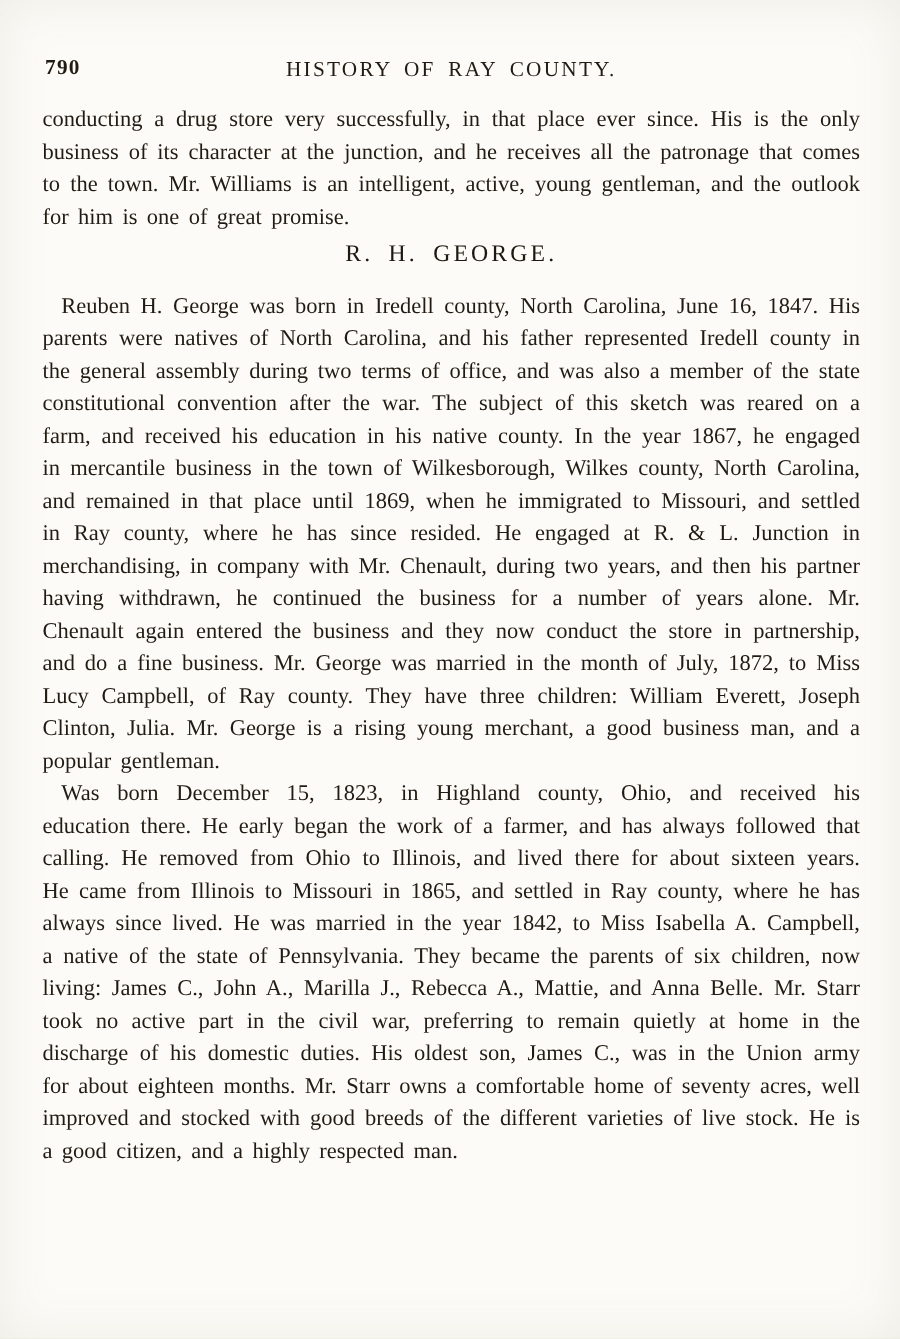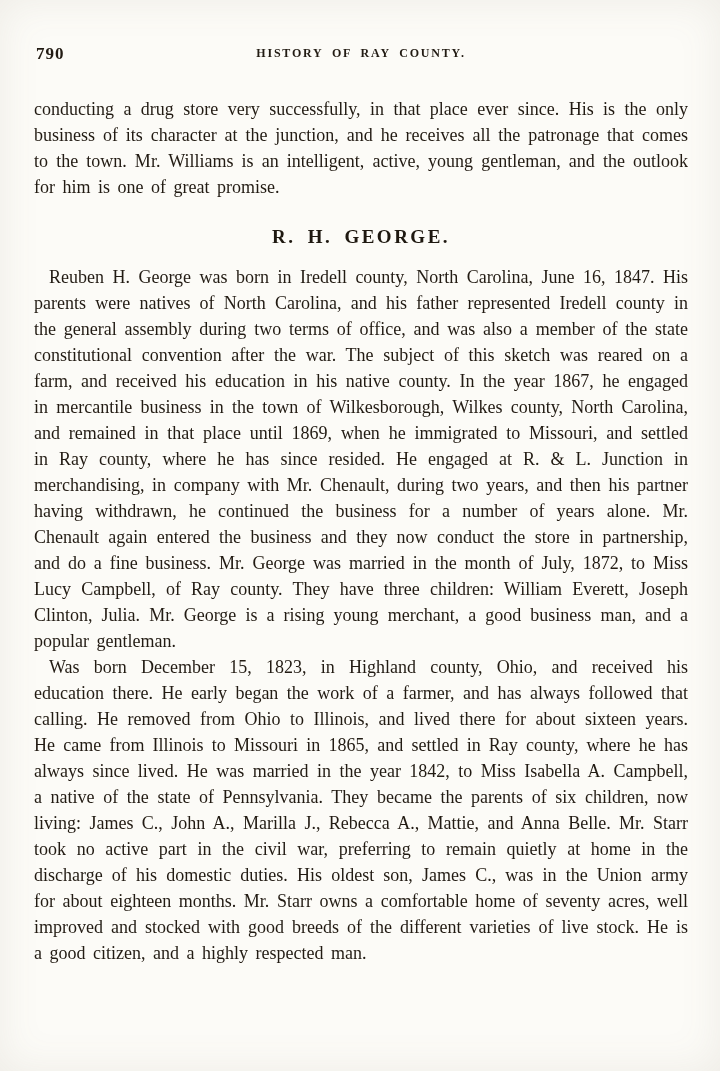--- a/index.html
+++ b/index.html
@@ -23,58 +23,58 @@
   .sheet::after {
     content: "";
     position: absolute;
     inset: 0;
     pointer-events: none;
     box-shadow: inset 0 0 42px rgba(120, 110, 90, 0.10);
   }
   .running-head {
     position: relative;
     height: 22px;
-    margin-bottom: 30px;
+    margin-bottom: 16px;
   }
   .folio {
     position: absolute;
     left: 2px;
     top: 0;
     font-weight: bold;
     font-size: 17px;
     letter-spacing: 1px;
   }
   .running-title {
     position: absolute;
     left: 0;
     right: 0;
     top: 2px;
     text-align: center;
-    font-weight: bold;
-    font-size: 12px;
+    font-weight: normal;
+    font-size: 17px;
     letter-spacing: 1.8px;
     word-spacing: 4px;
   }
   .para {
     margin: 0;
     text-align: justify;
     text-justify: inter-word;
     font-size: 18px;
     line-height: 26px;
     word-spacing: 3px;
     text-indent: 15px;
   }
   .para.no-indent {
     text-indent: 0;
   }
   .section-heading {
-    margin: 26px 0 16px 0;
+    margin: 7px 0 16px 0;
     text-align: center;
     font-size: 19px;
-    font-weight: bold;
+    font-weight: normal;
     letter-spacing: 2.5px;
     word-spacing: 5px;
     color: #1e1810;
   }
 </style>
 </head>
 <body>
 
 <div class="sheet">
 

